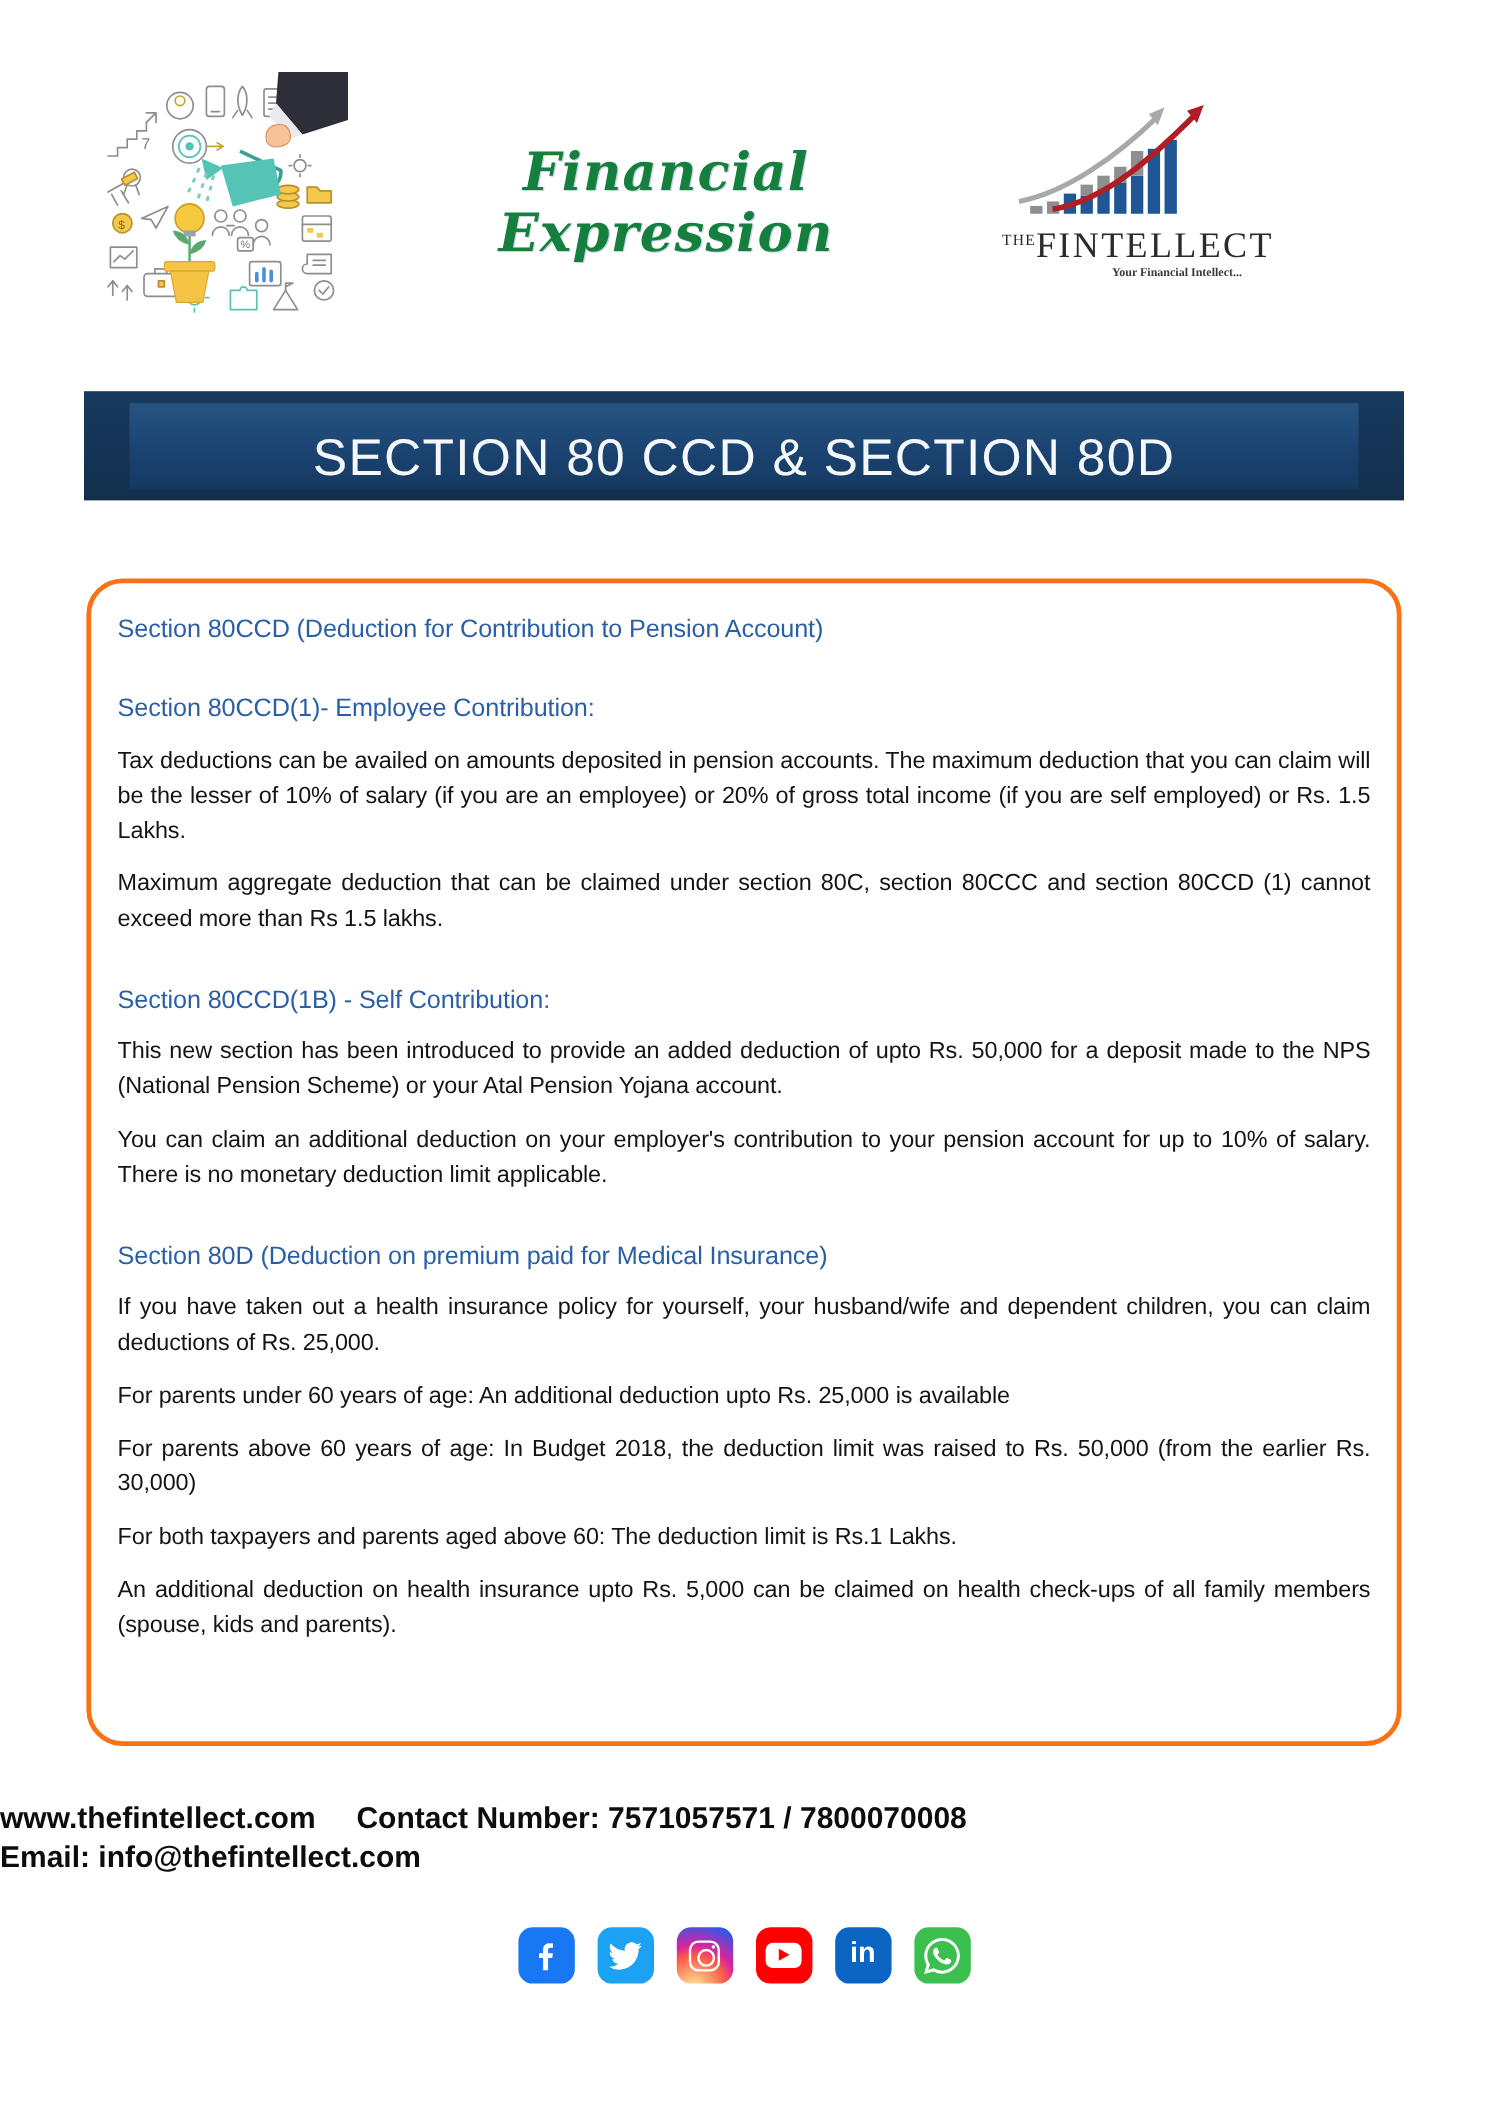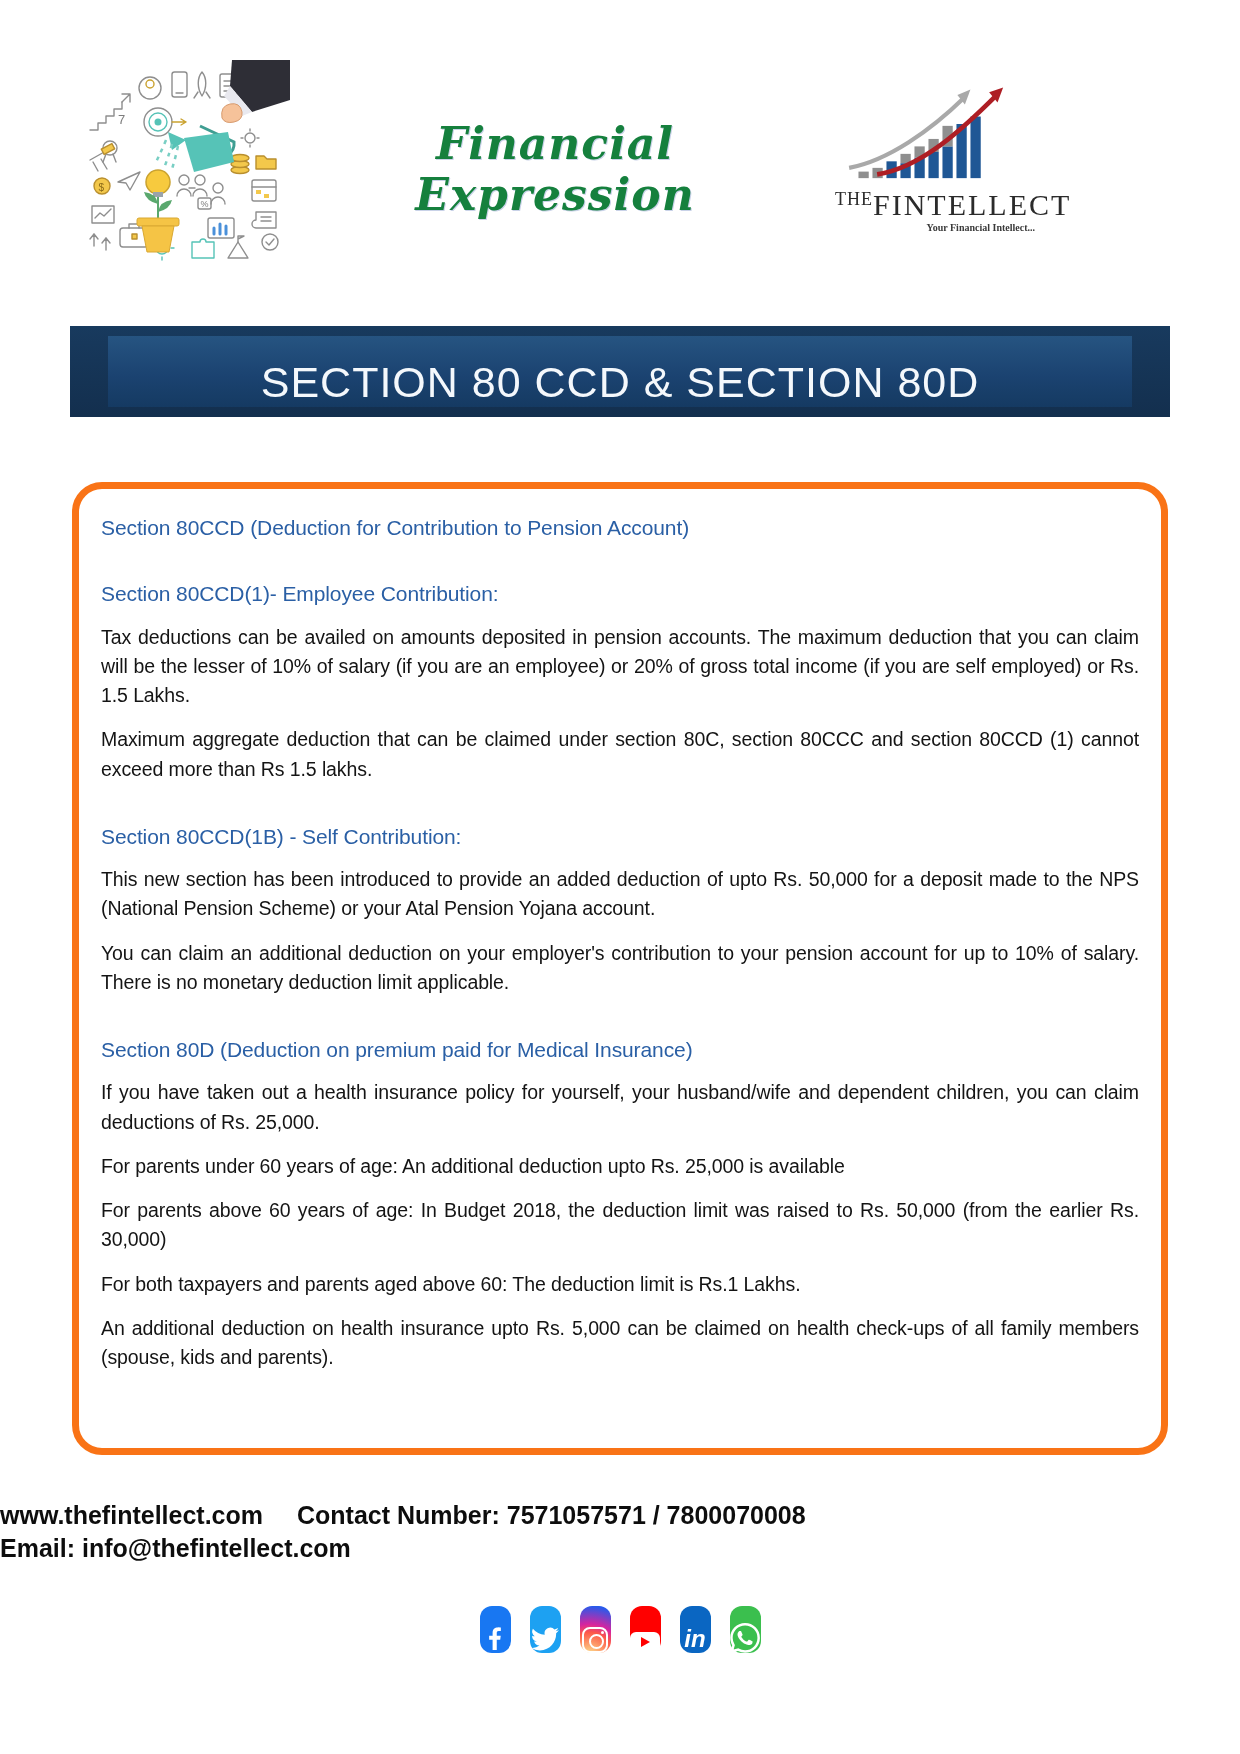--- a/index.html
+++ b/index.html
@@ -17,21 +17,21 @@
     font-family:"DejaVu Serif", serif; font-style:italic; font-weight:bold;
     font-size:44px; color:#15803d; letter-spacing:1px;
     text-shadow:1px 1px 0 #c9d2e8;
   }
   .logo { position:absolute; left:835px; top:82px; width:200px; }
   .logo-chart { width:200px; height:112px; display:block; }
   .logo-wordmark {
     font-family:"Liberation Serif", serif; color:#2b2b2b; line-height:1;
     white-space:nowrap; margin-top:-4px;
   }
-  .logo-the { font-size:18px; letter-spacing:1px; vertical-align:10px; }
+  .logo-the { font-size:13px; letter-spacing:1px; vertical-align:10px; }
   .logo-name { font-size:30px; letter-spacing:2px; }
   .logo-tagline {
     font-family:"Liberation Serif", serif; font-weight:bold; font-size:10px;
     color:#3a3a3a; text-align:right; margin-top:2px;
   }
 
   
   .banner {
     position:relative; margin:0 70px; height:91px;
     background:linear-gradient(180deg,#183a5e 0%, #132f4e 100%);
@@ -42,43 +42,43 @@
     display:flex; align-items:flex-end; justify-content:center;
   }
   .banner-title {
     color:#f4f8fc; font-size:43px; font-weight:normal; letter-spacing:1px;
     font-family:"Liberation Sans", sans-serif;
   }
 
   
   .content-box {
     margin:65px 72px 0; height:973px;
-    border:7px solid #f97316; border-radius:30px;
+    border:4px solid #f97316; border-radius:30px;
     padding:22px 22px 24px; overflow:hidden;
     background:#ffffff;
   }
   .sec-heading {
     color:#2a5fa5; font-size:21px; font-weight:normal;
     margin:40px 0 0; line-height:1.25; letter-spacing:-0.1px;
   }
   .sec-heading.first { margin-top:4px; }
   .content-box p {
     font-size:19.5px; line-height:1.5; letter-spacing:-0.1px;
     text-align:justify; margin:15px 0 0; color:#141414;
   }
 
   
   .footer { text-align:left; margin-top:44px; font-weight:bold; font-size:25px; color:#0d0d0d; }
   .footer-line { line-height:1.3; }
   .footer-gap { display:inline-block; width:34px; }
 
   .social-row { display:flex; justify-content:center; gap:19px; margin-top:42px; }
   .social {
-    width:31px; height:47px; border-radius:12px; display:flex;
-    align-items:flex-end; justify-content:center; cursor:pointer; flex:none;font-style:italic;
+    width:47px; height:47px; border-radius:12px; display:flex;
+    align-items:center; justify-content:center; cursor:pointer; flex:none;
   }
   .social svg { display:block; }
   .ig-bg { background:radial-gradient(circle at 30% 110%, #fdf497 0%, #fd5949 45%, #d6249f 60%, #285AEB 92%); }
   .ig-glyph { position:relative; width:26px; height:26px; border:2.5px solid #fff; border-radius:8px; }
   .ig-glyph::before { content:""; position:absolute; left:5px; top:5px; width:11px; height:11px; border:2.5px solid #fff; border-radius:50%; }
   .ig-glyph::after { content:""; position:absolute; right:2px; top:2px; width:3px; height:3px; background:#fff; border-radius:50%; }
   .li-glyph { color:#fff; font-weight:bold; font-size:24px; font-family:"Liberation Sans",sans-serif; margin-top:-3px; }
   .yt-glyph { position:relative; width:30px; height:21px; background:#fff; border-radius:6px; }
   .yt-glyph::after { content:""; position:absolute; left:11px; top:5px; border-left:9px solid #FF0000; border-top:5.5px solid transparent; border-bottom:5.5px solid transparent; }
 </style>

